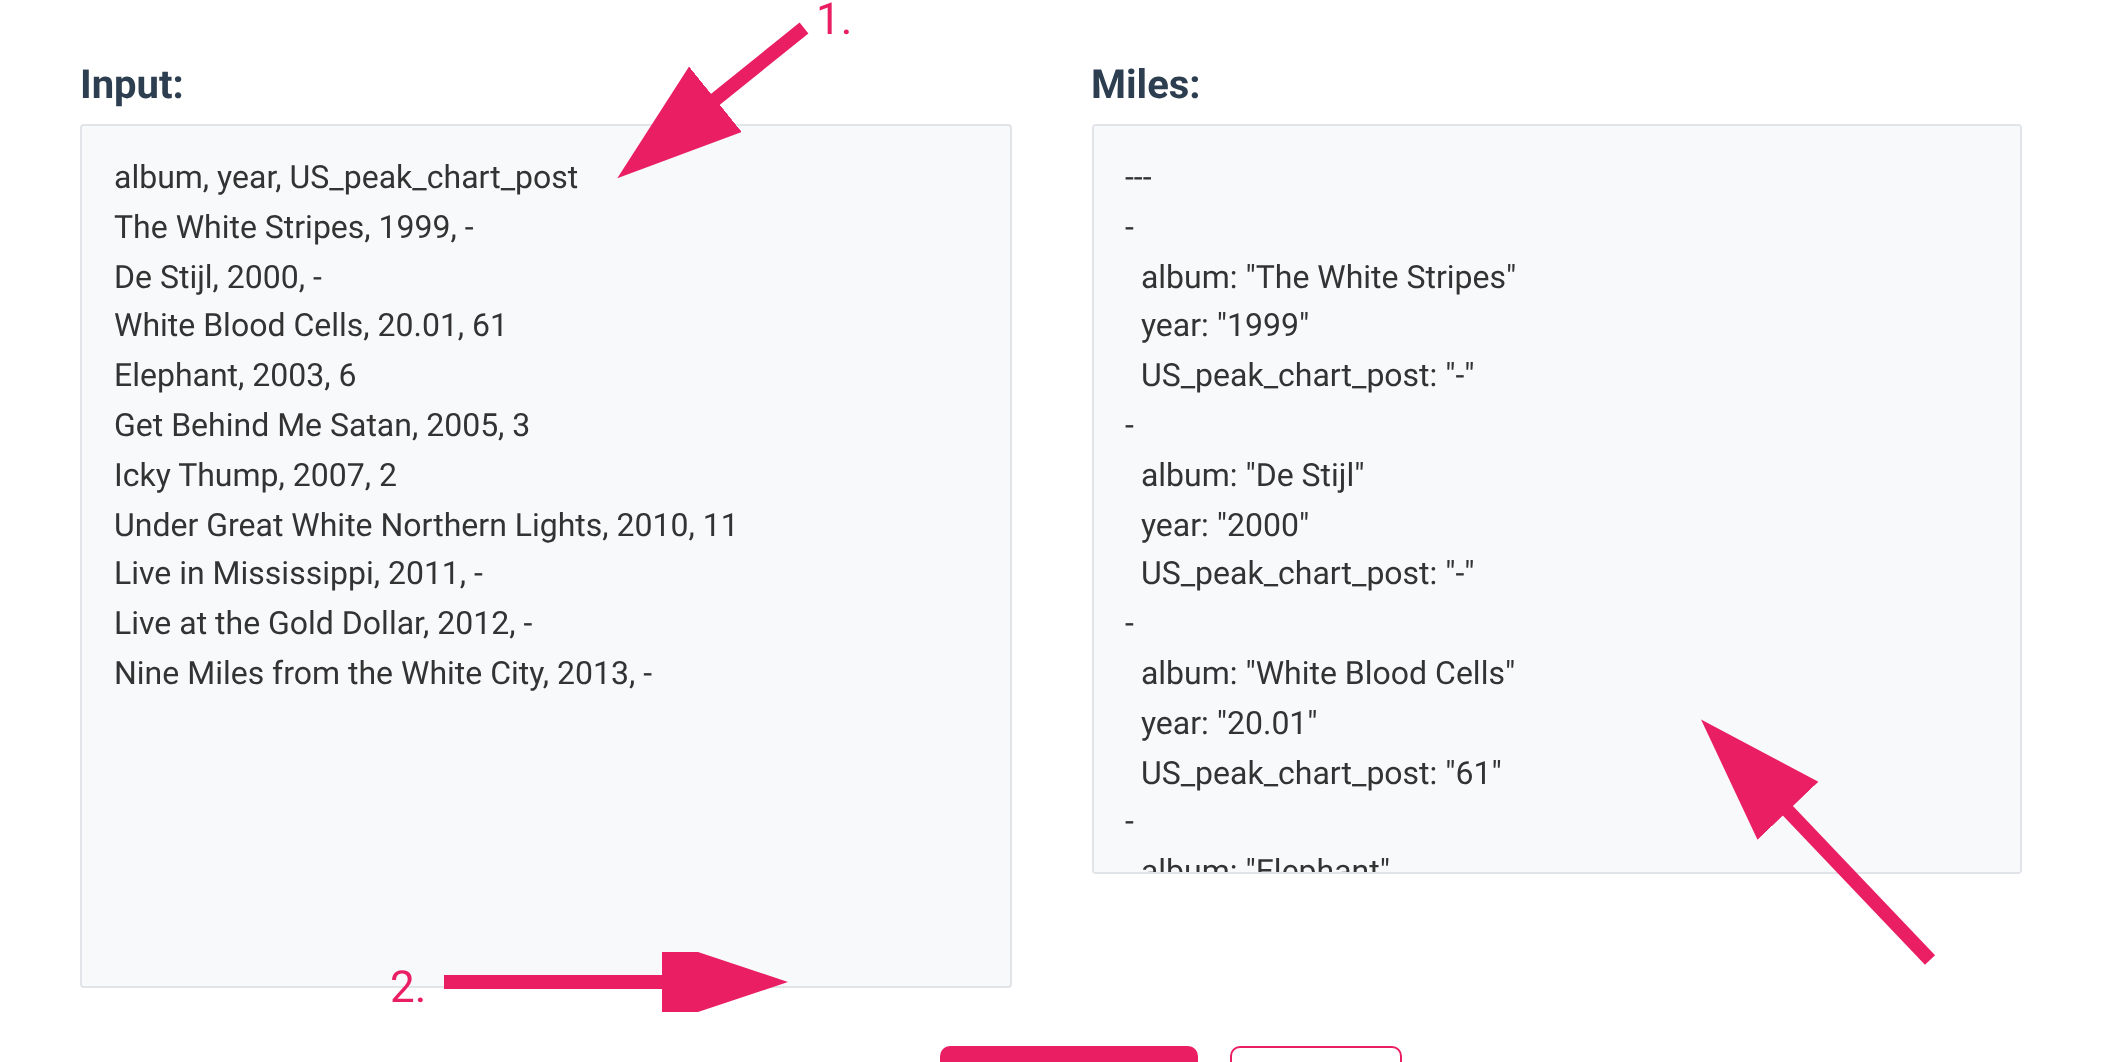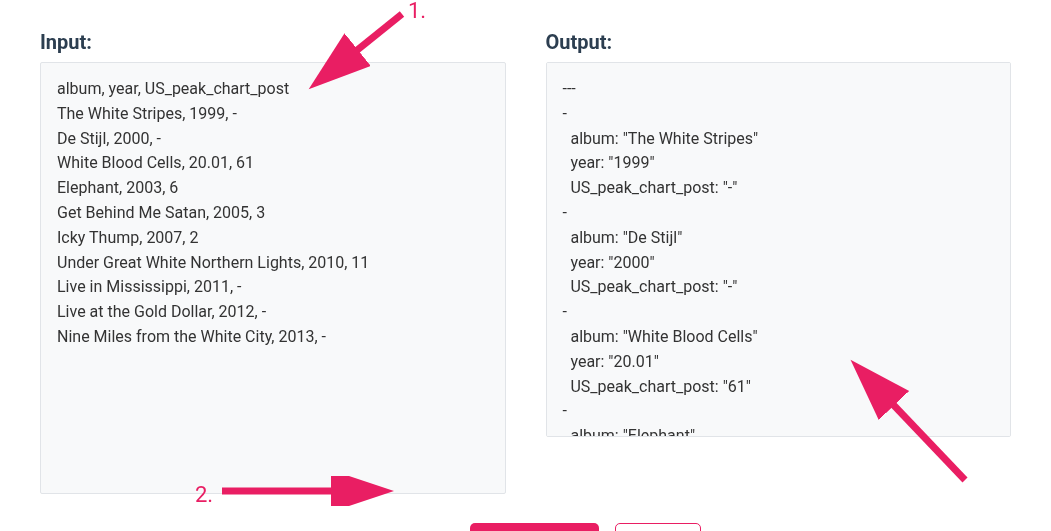--- a/index.html
+++ b/index.html
@@ -94,21 +94,21 @@
 White Blood Cells, 20.01, 61
 Elephant, 2003, 6
 Get Behind Me Satan, 2005, 3
 Icky Thump, 2007, 2
 Under Great White Northern Lights, 2010, 11
 Live in Mississippi, 2011, -
 Live at the Gold Dollar, 2012, -
 Nine Miles from the White City, 2013, -</div>
   </div>
   <div class="panel">
-    <div class="panel-title">Output:</div>
+    <div class="panel-title">Miles:</div>
     <div class="output-wrapper">
       <div class="box output-box">---
 -
   album: "The White Stripes"
   year: "1999"
   US_peak_chart_post: "-"
 -
   album: "De Stijl"
   year: "2000"
   US_peak_chart_post: "-"

